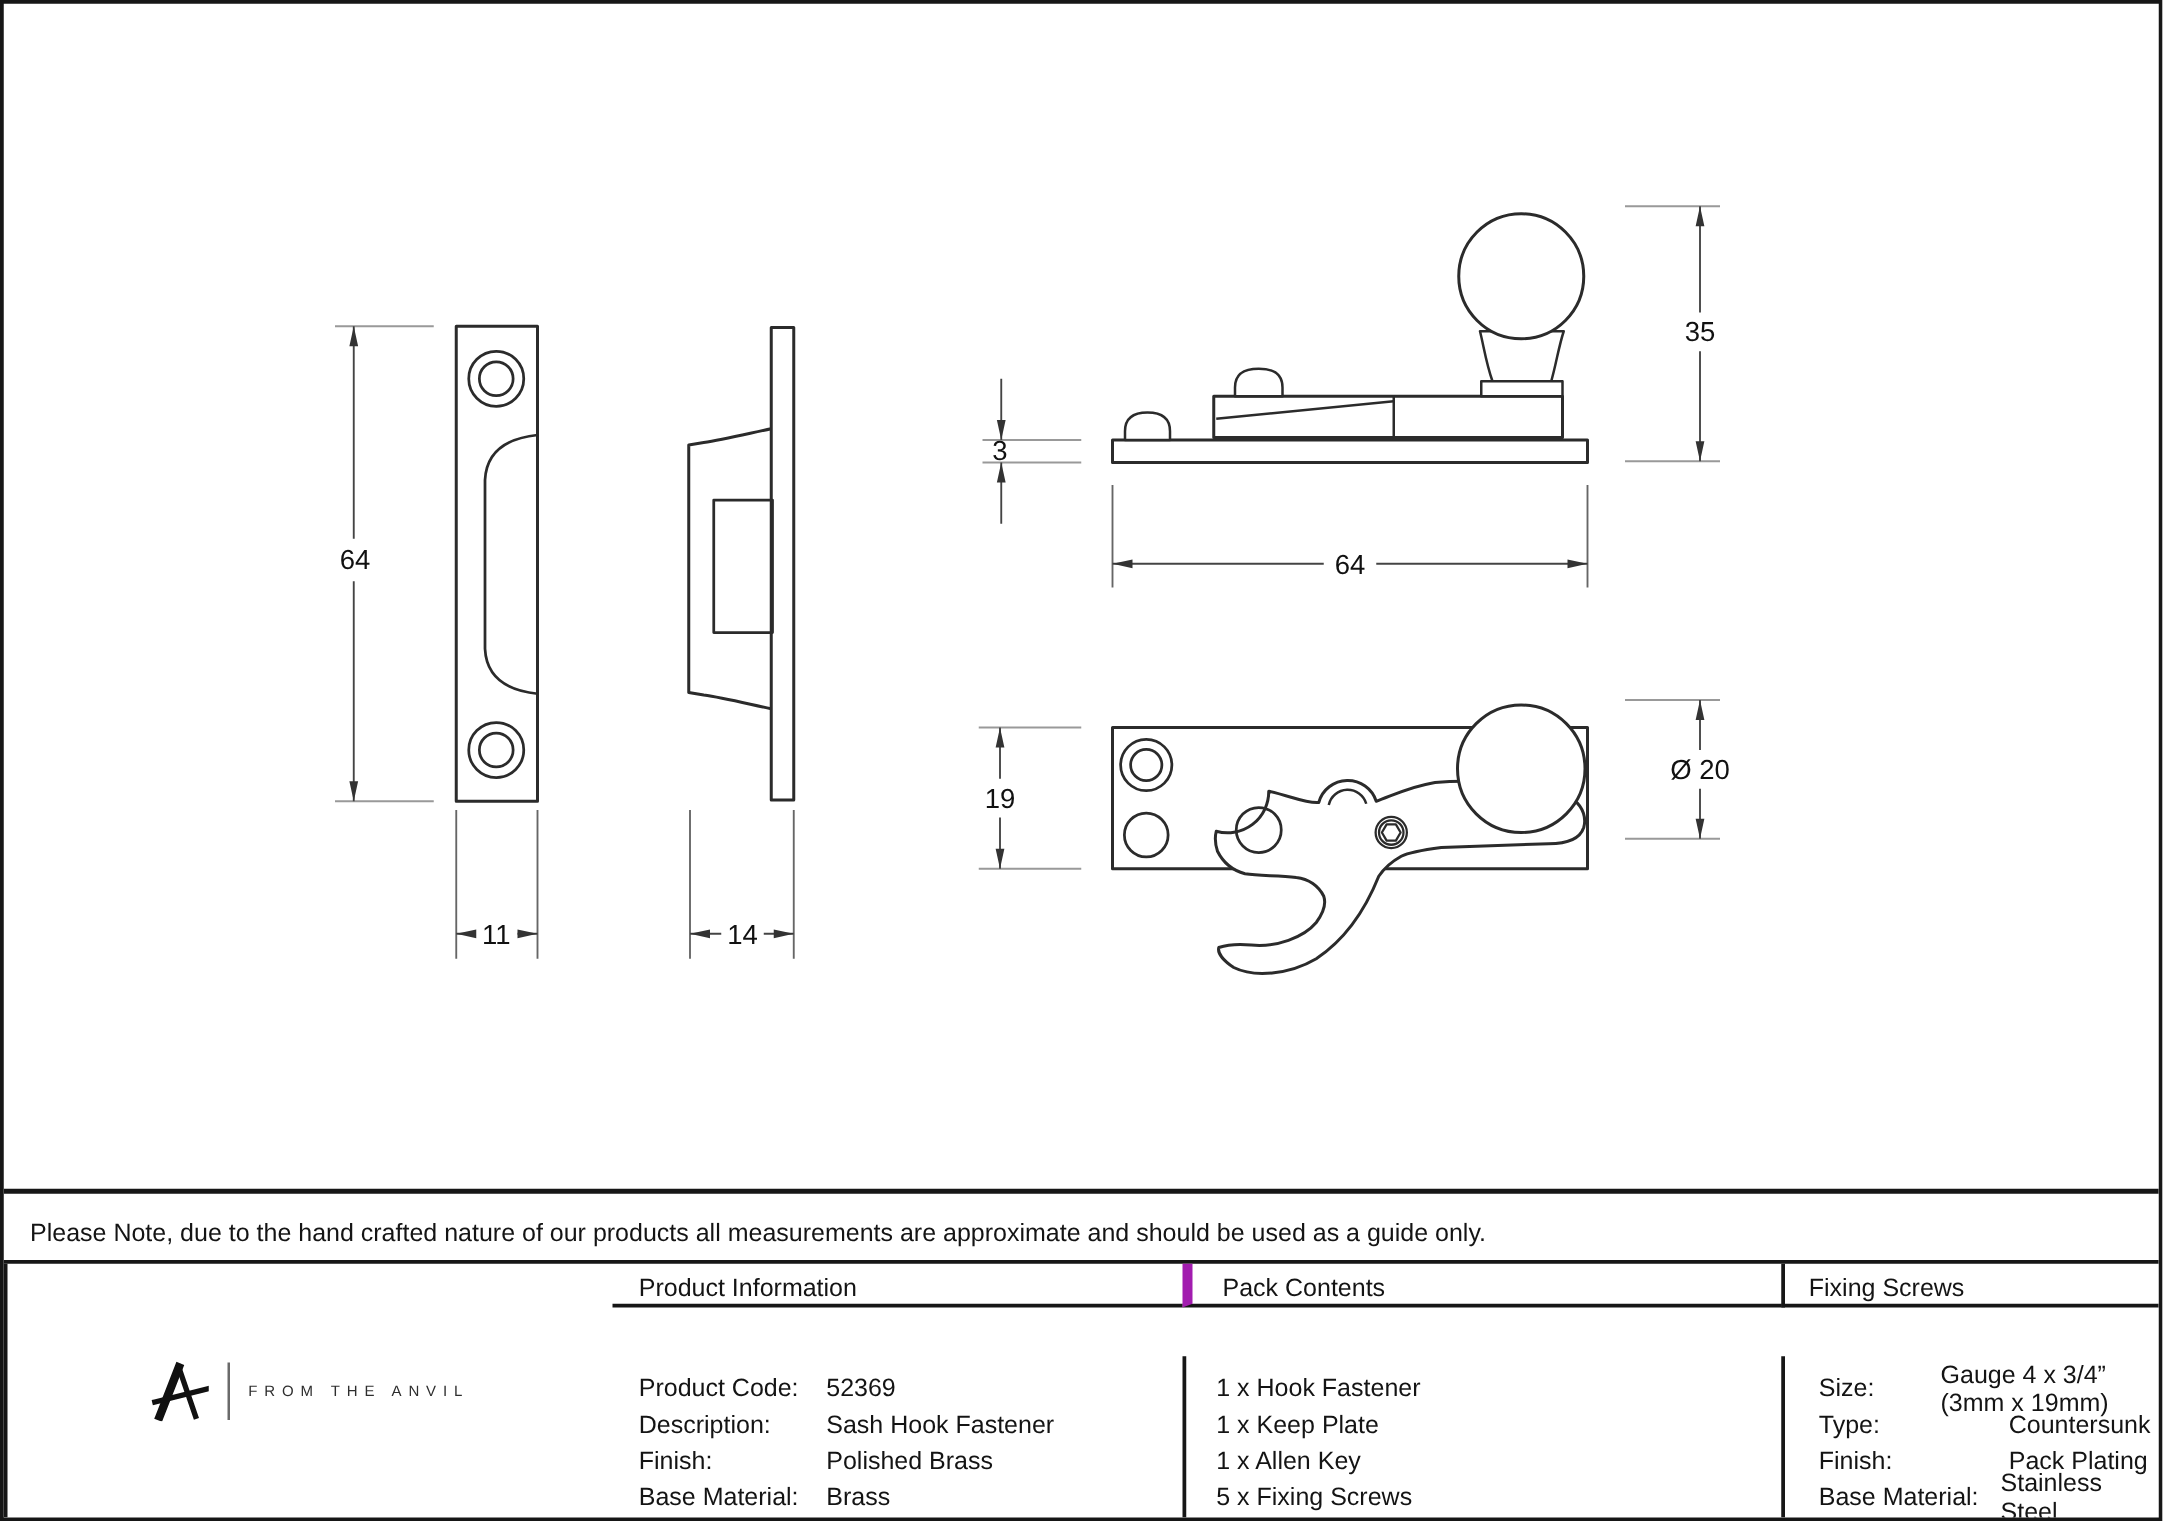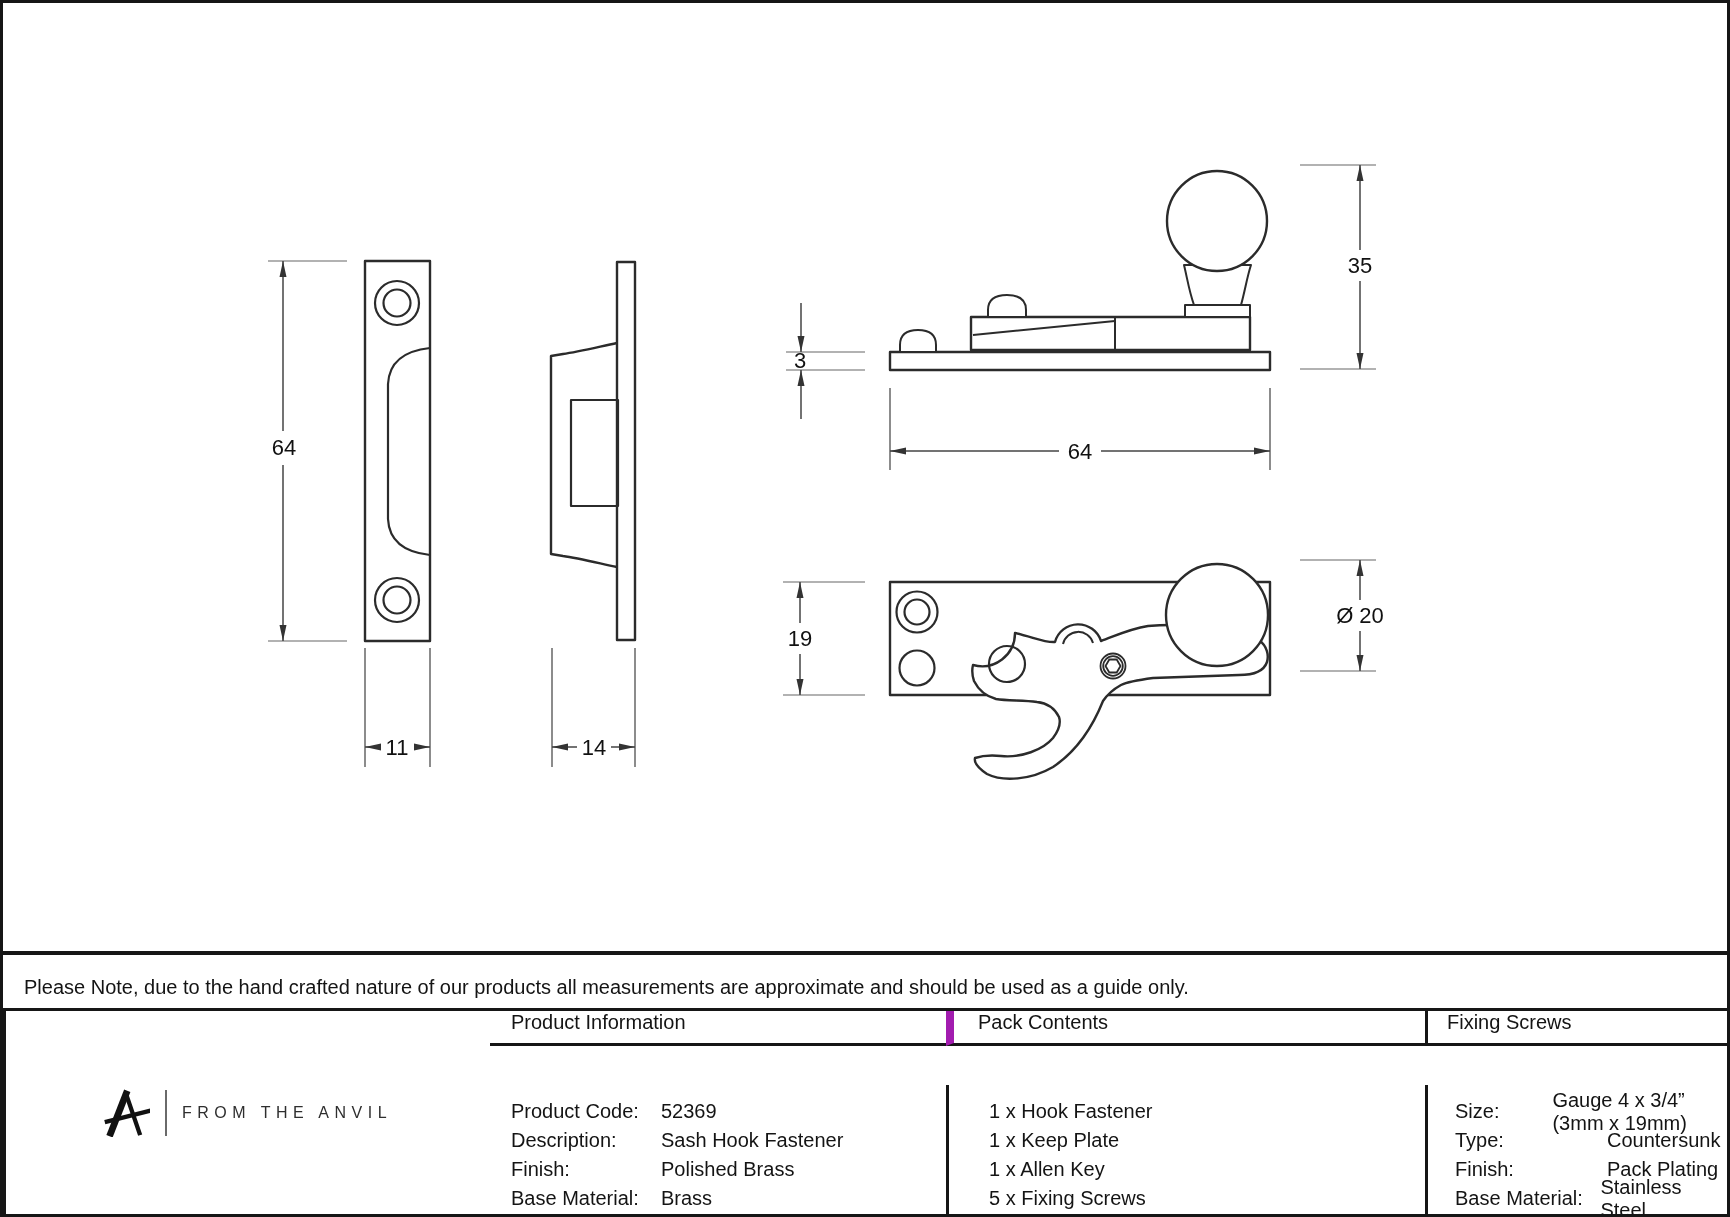--- a/index.html
+++ b/index.html
@@ -18,39 +18,39 @@
   }
   .spec-table{
     position:absolute;left:0;right:0;top:1005px;bottom:0;
     border-top:3px solid #161616;box-sizing:border-box;
     display:grid;
     grid-template-columns:487px 456px 479px auto;
     grid-template-rows:35px auto;
     font-size:20px;
   }
   .cell{box-sizing:border-box;}
-  .hdr{display:flex;align-items:flex-start;border-bottom:3px solid #161616;}
+  .hdr{display:flex;align-items:flex-end;border-bottom:3px solid #161616;}
   .hdr.c1{padding-left:21px;}
   .hdr.c2{border-left:8px solid #a21caf;padding-left:24px;}
   .hdr.c3{border-left:3px solid #161616;padding-left:19px;}
   .body{padding-top:12px;margin-top:39px;}
   .body.c2{border-left:3px solid #161616;}
   .body.c3{border-left:3px solid #161616;}
   .brand-cell{
     grid-row:1 / 3;border-left:3px solid #161616;
     display:flex;align-items:center;justify-content:center;gap:15px;
   }
   .kv{display:flex;height:29px;align-items:center;}
   .c1 .kv{padding-left:21px;}
   .c1 .kv .k{width:150px;}
   .c3 .kv{padding-left:27px;}
   .c3 .kv .k{width:152px;}
-  .li{display:flex;height:29px;align-items:center;padding-left:40px;}
+  .li{display:flex;height:29px;align-items:center;padding-left:24px;}
   .brand-text{
-    font-size:16px;letter-spacing:5.5px;color:#2e2e2e;white-space:nowrap;
+    font-size:12px;letter-spacing:5.5px;color:#2e2e2e;white-space:nowrap;
   }
   .brand-divider{width:2px;height:46px;background:#6a6a6a;}
 </style>
 </head>
 <body>
 
 <div class="sheet">
 
   <svg class="drawing" width="1730" height="948" viewBox="0 0 1730 948">
 

